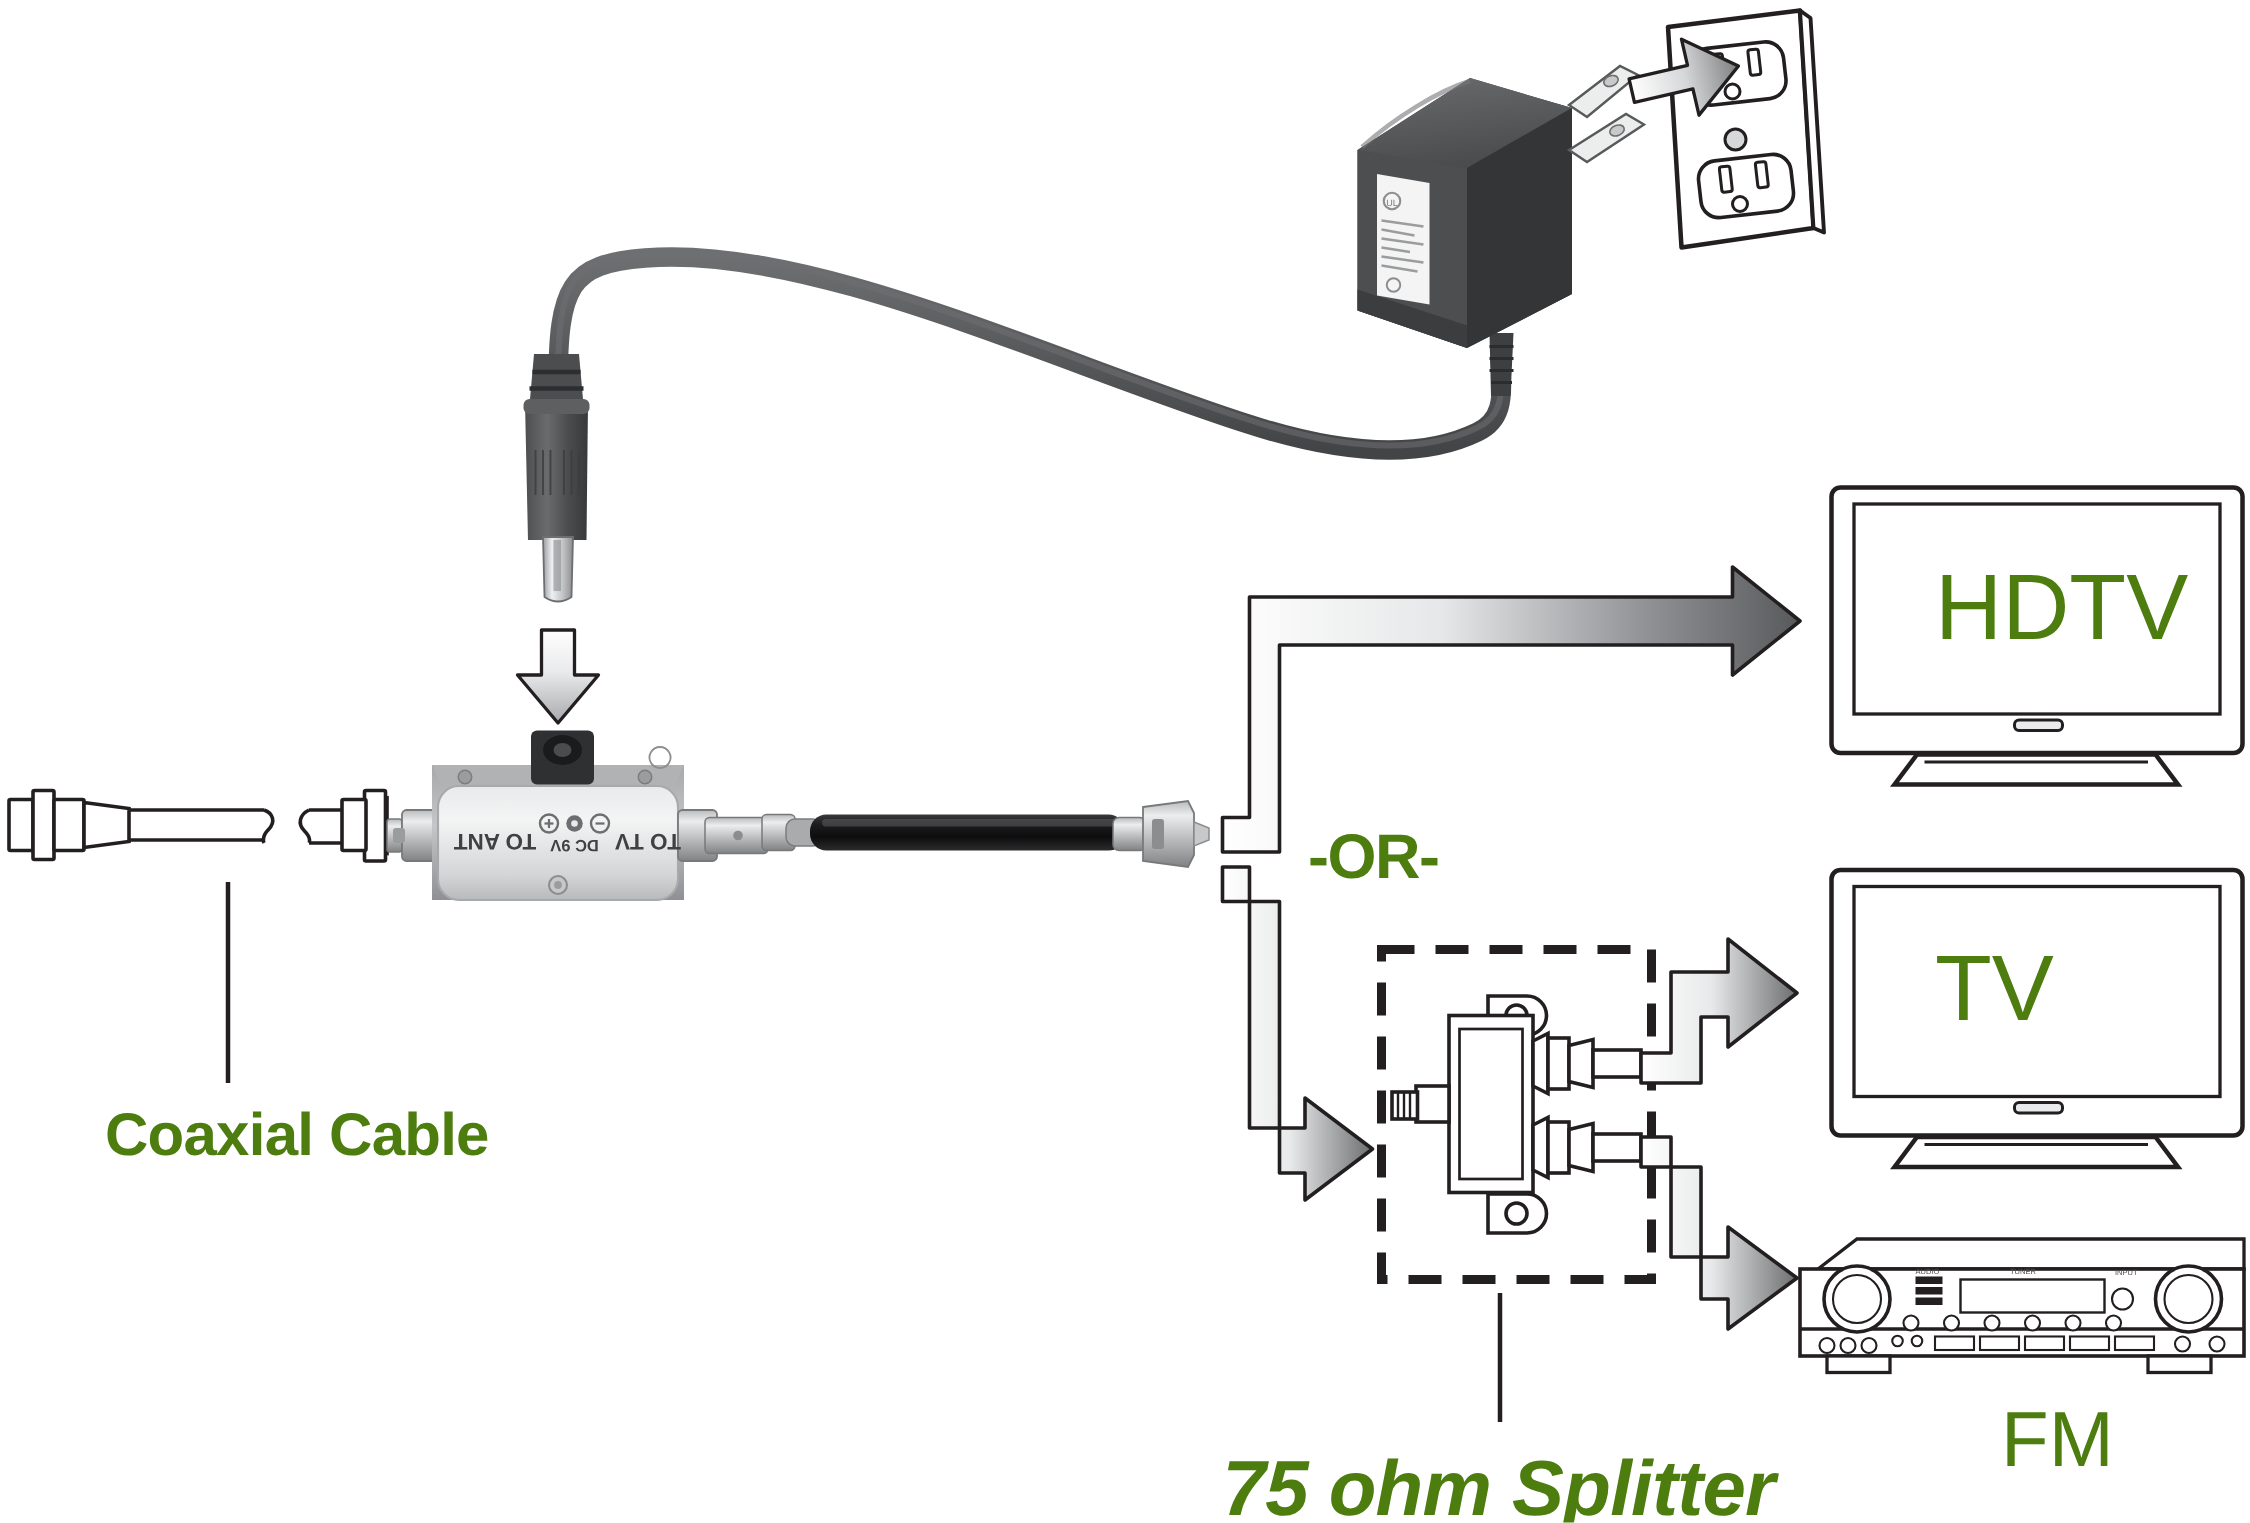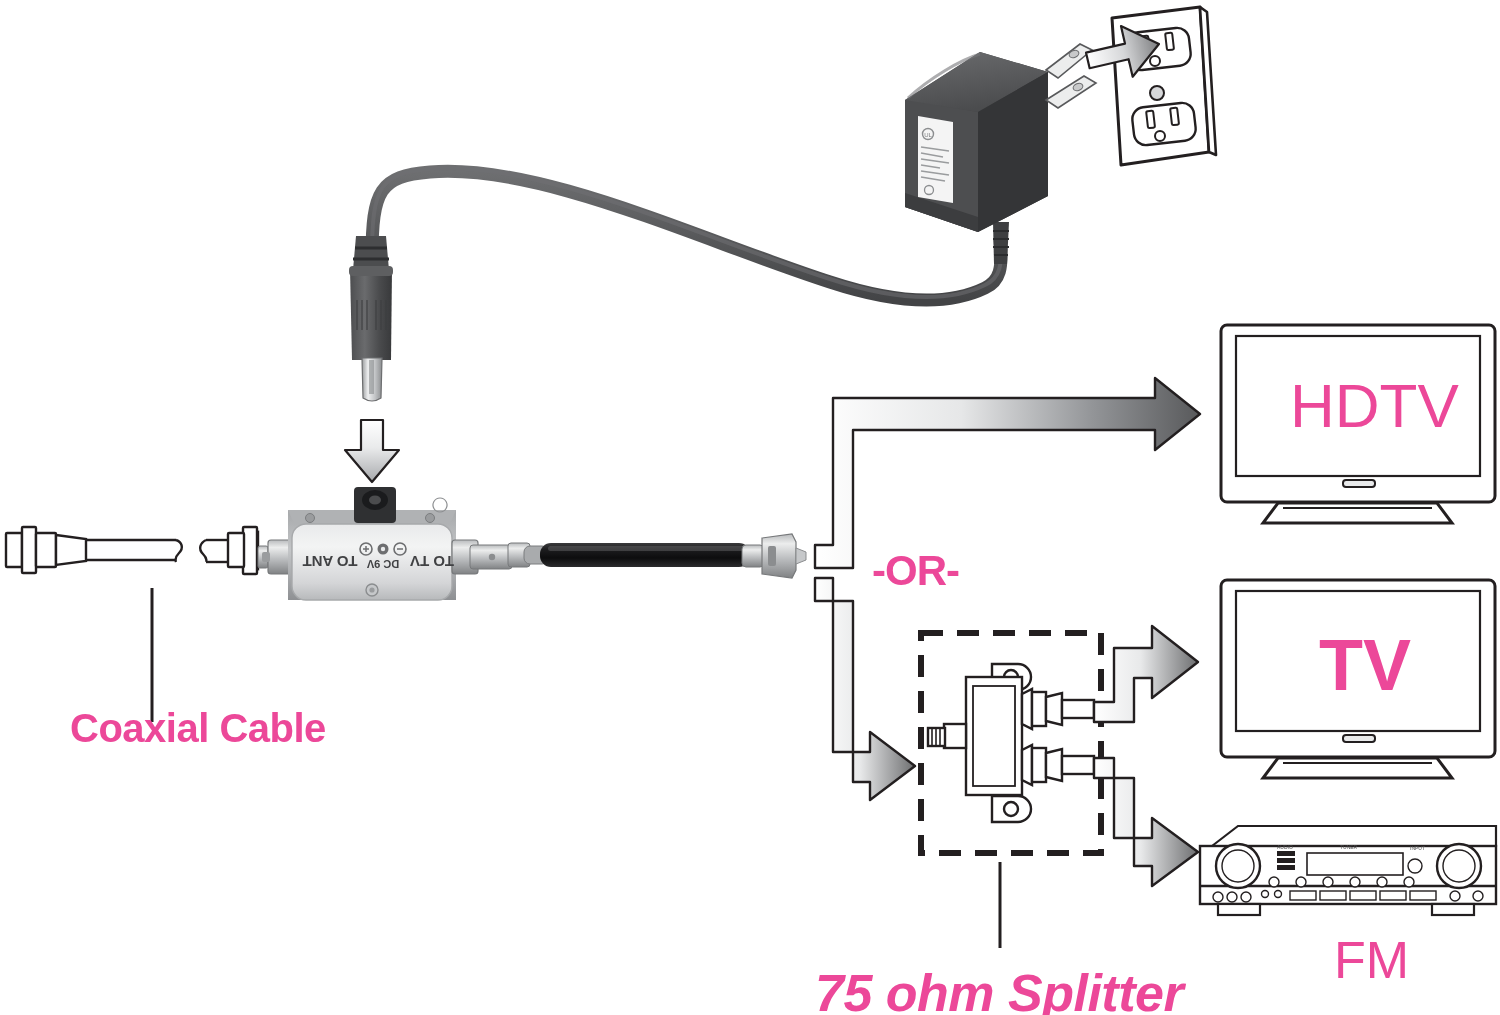--- a/index.html
+++ b/index.html
@@ -4,21 +4,21 @@
 <title>Antenna Amplifier Connection Diagram</title>
 <style>
   html,body{margin:0;padding:0;background:#ffffff;}
   body{
     width:1500px;height:1015px;
     font-family:"Liberation Sans","DejaVu Sans",sans-serif;
     overflow:hidden;position:relative;
   }
   #stage{position:relative;width:1500px;height:1015px;background:#fff;}
   #stage > svg{position:absolute;left:0;top:0;}
-  .lbl{position:absolute;color:#ec4899;white-space:nowrap;}
+  .lbl{position:absolute;color:#4d7c0f;white-space:nowrap;}
   .lbl-bold{font-weight:bold;}
 </style>
 </head>
 <body>
 
 <div id="stage">
 
 <svg width="1500" height="1015" viewBox="0 0 1500 1015">
   <defs>
 
@@ -391,25 +391,25 @@
     </g>
 
     <rect x="1218" y="904" width="42" height="11" fill="#fff" stroke="#231f20" stroke-width="2.2"></rect>
     <rect x="1432" y="904" width="42" height="11" fill="#fff" stroke="#231f20" stroke-width="2.2"></rect>
   </g>
 
   <line x1="152" y1="588" x2="152" y2="722" stroke="#231f20" stroke-width="3"></line>
   <line x1="1000" y1="862" x2="1000" y2="948" stroke="#231f20" stroke-width="3"></line>
 </svg>
 
-<div class="lbl lbl-bold" style="left:70px;top:706px;font-size:40px;letter-spacing:-0.5px;">Coaxial Cable</div>
+<div class="lbl lbl-bold" style="left:70px;top:735px;font-size:40px;letter-spacing:-0.5px;">Coaxial Cable</div>
 
 <div class="lbl lbl-bold" style="left:815px;top:963px;font-size:52px;letter-spacing:-0.5px;font-style:italic;">75 ohm Splitter</div>
 
 <div class="lbl lbl-bold" style="left:872px;top:547px;font-size:42px;letter-spacing:-1px;">-OR-</div>
 
 <div class="lbl" style="left:1290px;top:370px;font-size:62px;letter-spacing:0px;">HDTV</div>
 
-<div class="lbl" style="left:1319px;top:624px;font-size:72px;letter-spacing:0px;font-weight:bold;">TV</div>
+<div class="lbl" style="left:1290px;top:624px;font-size:62px;letter-spacing:0px;">TV</div>
 
 <div class="lbl" style="left:1334px;top:930px;font-size:52px;letter-spacing:0px;">FM</div>
 
 </div>
 
 </body></html>

